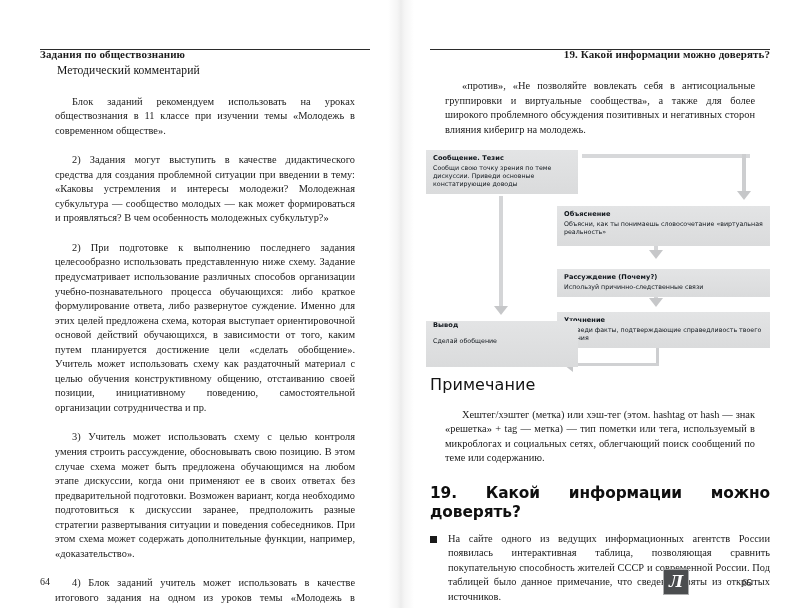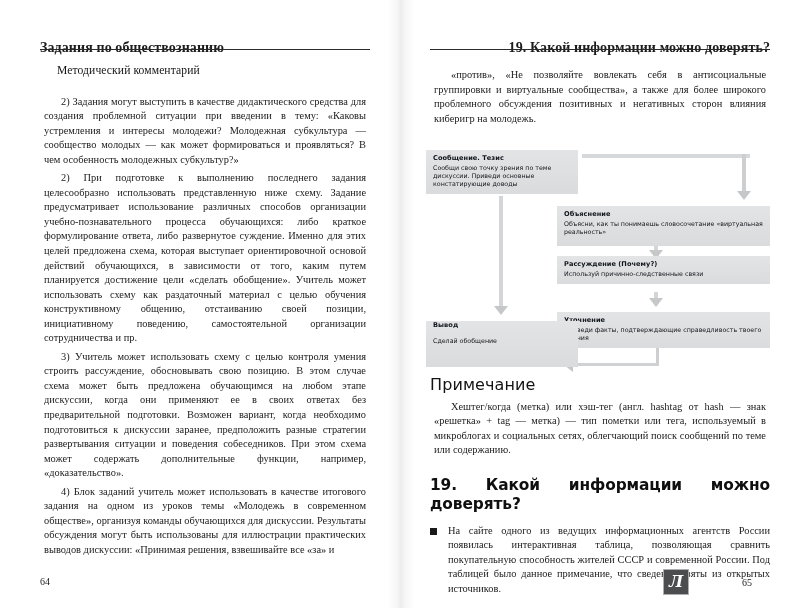--- a/index.html
+++ b/index.html
@@ -41,24 +41,24 @@
     pointer-events: none;
   }
 
   .page { position: absolute; top: 0; height: 608px; }
   #page-left  { left: 0;   width: 400px; }
   #page-right { left: 400px; width: 400px; }
 
   
   .runhead {
     position: absolute;
-    top: 40px;
+    top: 48px;
     font-family: "Liberation Serif", serif;
     font-weight: bold;
-    font-size: 14px;
+    font-size: 11px;
     letter-spacing: 0.1px;
     color: #1c1c1c;
     white-space: nowrap;
   }
   .runhead-rule {
     position: absolute;
     top: 49px;
     height: 1px;
     background: #2b2b2b;
   }
@@ -74,21 +74,21 @@
     font-size: 10.4px;
     line-height: 14.55px;
     text-align: justify;
     color: #1b1b1b;
     -webkit-hyphens: manual;
     hyphens: manual;
   }
   #col-left  { left: 40px;  top: 64px; width: 330px; }
   #col-right { left: 430px; top: 64px; width: 340px; }
 
-  .p { margin: 4px; text-indent: 17px; text-align: justify; }
+  .p { margin: 15px; text-indent: 17px; text-align: justify; }
   .p + .p { margin-top: 0px; }
 
   
   .h-sans {
     font-family: Liberation Serif, serif;
     font-size: 11.6px;
     font-weight: 400;
     color: #141414;
     margin: 0 0 16px 17px;
     letter-spacing: 0.1px;
@@ -168,21 +168,21 @@
     font-size: 6.3px;
     font-weight: normal;
     line-height: 7.9px;
     display: block;
     margin-top: 1.5px;
   }
 
   
   #box-message    { left: 2px;   top: 4px;   width: 152px; height: 44px; }
   #box-explain    { left: 133px; top: 60px;  width: 213px; height: 40px; }
-  #box-reason     { left: 133px; top: 110px; width: 213px; height: 28px; }
+  #box-reason     { left: 133px; top: 123px; width: 213px; height: 28px; }
   #box-clarify    { left: 133px; top: 166px; width: 213px; height: 36px; }
   #box-conclusion { left: 2px;   top: 175px; width: 152px; height: 46px;
                     padding-top: 0; }
   #box-conclusion .dbox-body { margin-top: 7px; }
   .arrow-shaft {
     position: absolute;
     background: #cdced0;
   }
   .arrow-head {
     position: absolute;
@@ -260,20 +260,21 @@
 
   <div class="page" id="page-left">
 
     <div class="runhead" id="runhead-left">Задания по обществознанию</div>
     <div class="runhead-rule" id="runhead-left-rule"></div>
 
     <div class="col" id="col-left">
 
       <div class="h-sans">Методический комментарий</div>
 
+      <p class="p">Блок заданий рекомендуем использовать на уроках обществознания в 11 классе при изучении темы «Молодежь в современном обществе».</p>
       <p class="p">2) Задания могут выступить в качестве дидактического средства для создания проблемной ситуации при введении в тему: «Каковы устремления и интересы молодежи? Молодежная субкультура — сообщество молодых — как может формироваться и проявляться? В чем особенность молодежных субкультур?»</p>
       <p class="p">2) При подготовке к выполнению последнего задания целесообразно использовать представленную ниже схему. Задание предусматривает использование различных способов организации учебно-познавательного процесса обучающихся: либо краткое формулирование ответа, либо развернутое суждение. Именно для этих целей предложена схема, которая выступает ориентировочной основой действий обучающихся, в зависимости от того, каким путем планируется достижение цели «сделать обобщение». Учитель может использовать схему как раздаточный материал с целью обучения конструктивному общению, отстаиванию своей позиции, инициативному поведению, самостоятельной организации сотрудничества и пр.</p>
       <p class="p">3) Учитель может использовать схему с целью контроля умения строить рассуждение, обосновывать свою позицию. В этом случае схема может быть предложена обучающимся на любом этапе дискуссии, когда они применяют ее в своих ответах без предварительной подготовки. Возможен вариант, когда необходимо подготовиться к дискуссии заранее, предположить разные стратегии развертывания ситуации и поведения собеседников. При этом схема может содержать дополнительные функции, например, «доказательство».</p>
       <p class="p">4) Блок заданий учитель может использовать в качестве итогового задания на одном из уроков темы «Молодежь в современном обществе», организуя команды обучающихся для дискуссии. Результаты обсуждения могут быть использованы для иллюстрации практических выводов дискуссии: «Принимая решения, взвешивайте все «за» и</p>
     </div>
 
     <div class="folio" id="folio-left">64</div>
   </div>
 
   <div class="page" id="page-right">
@@ -330,21 +331,21 @@
     <div class="dbox" id="box-conclusion">
       <span class="dbox-title">Вывод</span>
       <span class="dbox-body">Сделай обобщение</span>
     </div>
   </div>
 
   <div class="col" id="col-right-lower" style="position:absolute;left:430px;top:378px;width:340px;">
 
     <div class="h-note">Примечание</div>
 
-    <p class="p" style="margin-bottom:18px;">Хештег/когда (метка) или хэш-тег (англ. hashtag от hash — знак «решетка» + tag — метка) — тип пометки или тега, используемый в микроблогах и социальных сетях, облегчающий поиск сообщений по теме или содержанию.</p>
+    <p class="p" style="margin-bottom:18px;">Хештег/хэштег (метка) или хэш-тег (этом. hashtag от hash — знак «решетка» + tag — метка) — тип пометки или тега, используемый в микроблогах и социальных сетях, облегчающий поиск сообщений по теме или содержанию.</p>
 
     <div class="h-chapter">19. Какой информации можно доверять?</div>
 
     <div class="task">
       <span class="task-bullet"></span>
       <span>На сайте одного из ведущих информационных агентств России появилась интерактивная таблица, позволяющая сравнить покупательную способность жителей СССР и современной России. Под таблицей было данное примечание, что сведения взяты из открытых источников.</span>
     </div>
   </div>
 
   <div id="logo-mark">

